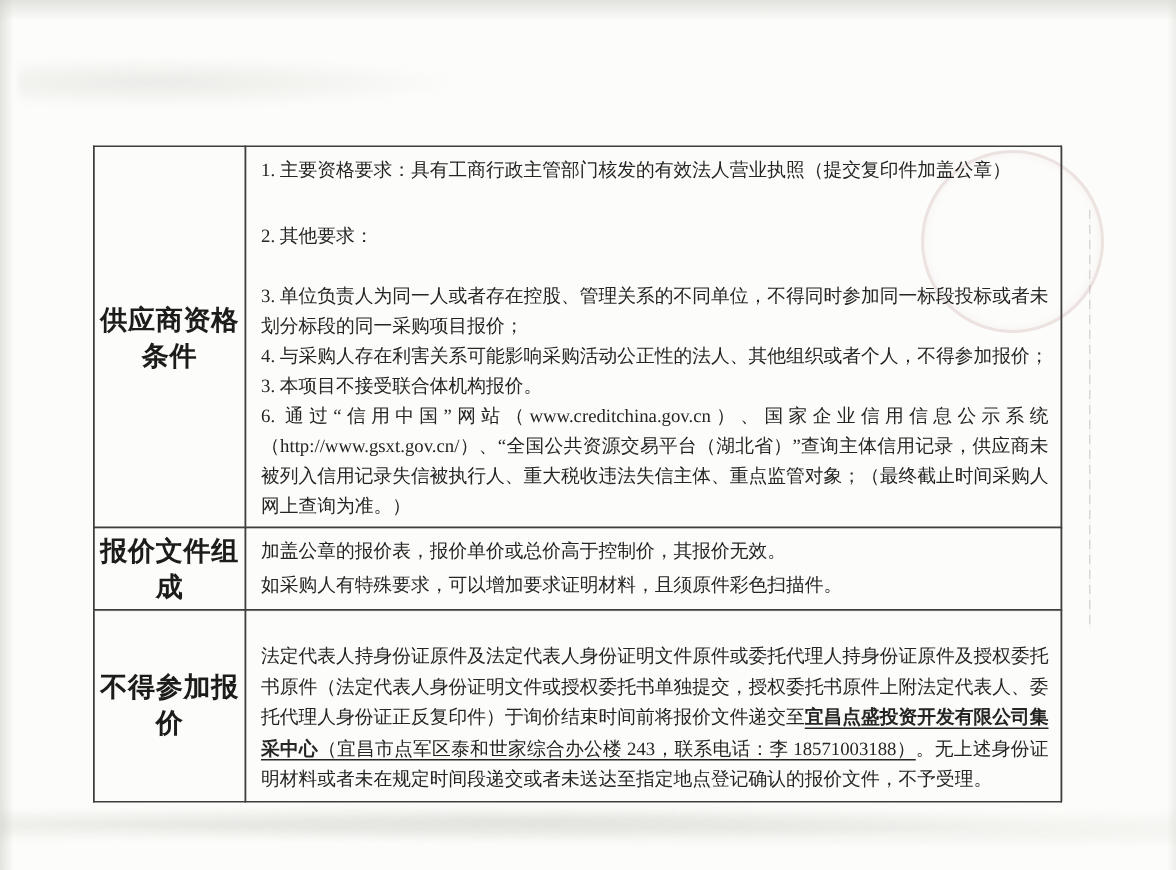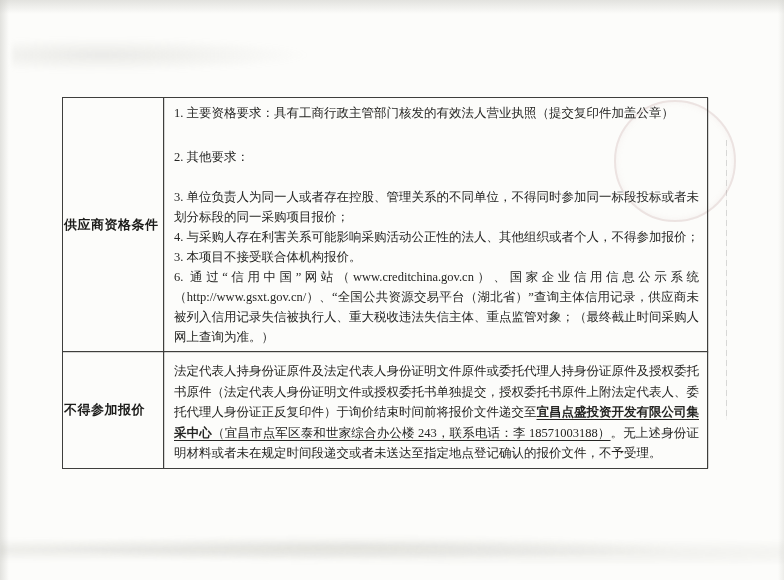--- a/index.html
+++ b/index.html
@@ -63,37 +63,38 @@
     table-layout: fixed;
     color: #222220;
   }
   .doc-table td {
     border: 1px solid #3e3e3c;
     box-shadow: 0 0 0 0.4px rgba(62,62,60,0.5);
     vertical-align: middle;
   }
   .label-cell {
     width: 98px;
+    text-align: center;
     font-weight: bold;
-    font-size: 13px;
+    font-size: 18px;
     letter-spacing: 0.5px;
     color: #1c1c1a;
   }
   .content-cell {
     padding: 5px 8px 4px 10px;
     font-size: 12.5px;
     line-height: 20px;
     text-align: justify;
     color: #252523;
   }
   .row-qual   { height: 234px; }
   .row-docs   { height: 52px; }
   .row-submit { height: 99px; }
   .row-docs .content-cell { line-height: 23px; padding-top: 4px; }
-  .row-submit .content-cell { line-height: 20.5px; padding-top: 9px; }
+  .row-submit .content-cell { line-height: 20.5px; padding-top: 20px; }
   .content-cell p { margin: 0; }
   .after-gap-lg { margin-bottom: 24px !important; }
   .after-gap    { margin-bottom: 20px !important; }
   .u {
     text-decoration: underline;
     text-underline-offset: 3px;
     text-decoration-thickness: 1px;
   }
   .company {
     font-weight: bold;
@@ -118,20 +119,27 @@
       <td class="label-cell">供应商资格条件</td>
       <td class="content-cell">
         <p class="after-gap-lg">1. 主要资格要求：具有工商行政主管部门核发的有效法人营业执照（提交复印件加盖公章）</p>
         <p class="after-gap">2. 其他要求：</p>
         <p>3. 单位负责人为同一人或者存在控股、管理关系的不同单位，不得同时参加同一标段投标或者未划分标段的同一采购项目报价；</p>
         <p>4. 与采购人存在利害关系可能影响采购活动公正性的法人、其他组织或者个人，不得参加报价；</p>
         <p>3. 本项目不接受联合体机构报价。</p>
         <p>6. 通过“信用中国”网站（www.creditchina.gov.cn）、国家企业信用信息公示系统（http://www.gsxt.gov.cn/）、“全国公共资源交易平台（湖北省）”查询主体信用记录，供应商未被列入信用记录失信被执行人、重大税收违法失信主体、重点监管对象；（最终截止时间采购人网上查询为准。）</p>
       </td>
     </tr>
+    <tr class="row-docs">
+      <td class="label-cell">报价文件组成</td>
+      <td class="content-cell">
+        <p>加盖公章的报价表，报价单价或总价高于控制价，其报价无效。</p>
+        <p>如采购人有特殊要求，可以增加要求证明材料，且须原件彩色扫描件。</p>
+      </td>
+    </tr>
     <tr class="row-submit">
       <td class="label-cell">不得参加报价</td>
       <td class="content-cell">
         <p><span>法定代表人持身份证原件及法定代表人身份证明文件原件或委托代理人持身份证原件及授权委托书原件（法定代表人身份证明文件或授权委托书单独提交，授权委托书原件上附法定代表人、委托代理人身份证正反复印件）于询价结束时间前将报价文件递交至</span><span class="company u">宜昌点盛投资开发有限公司集采中心</span><span class="u">（宜昌市点军区泰和世家综合办公楼 243，联系电话：李 18571003188）</span><span>。无上述身份证明材料或者未在规定时间段递交或者未送达至指定地点登记确认的报价文件，不予受理。</span></p>
       </td>
     </tr>
   </tbody>
     </table>
 
 </div>

